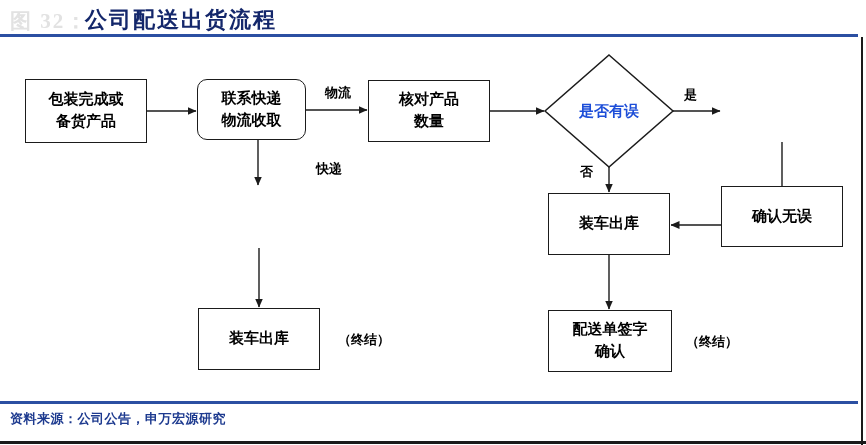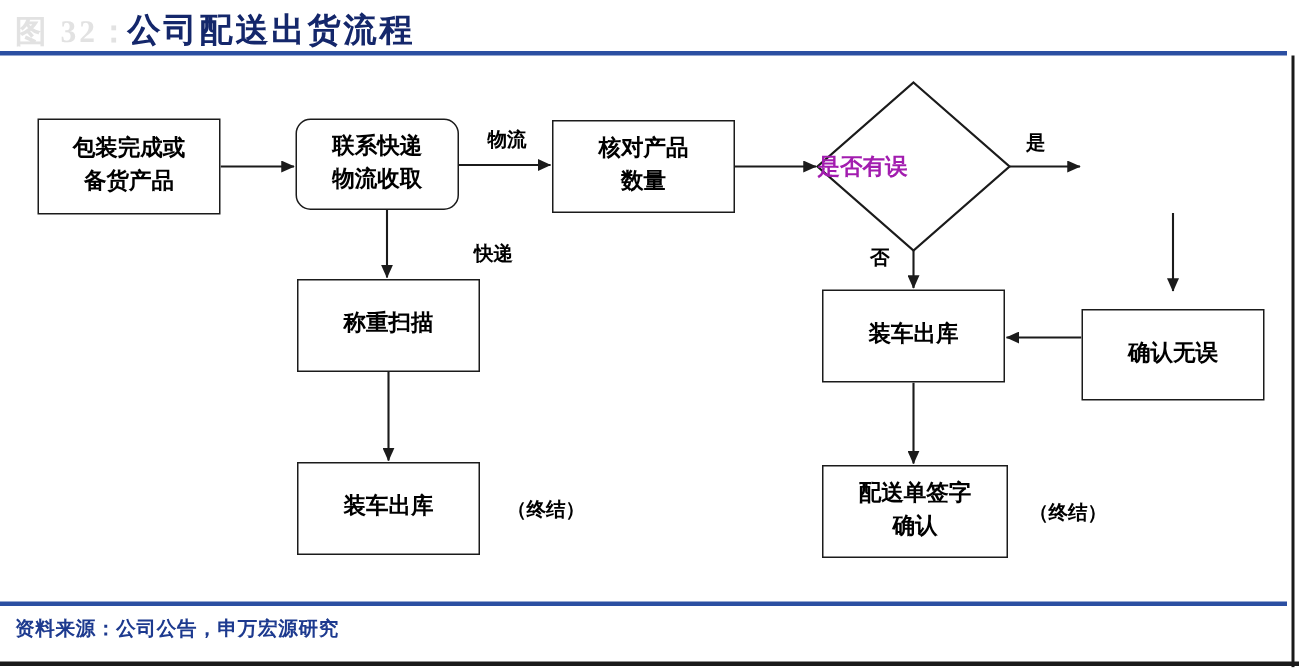--- a/index.html
+++ b/index.html
@@ -32,22 +32,22 @@
     position:absolute; box-sizing:border-box;
     border:1.5px solid #1b1b1b; background:#ffffff;
     display:flex; align-items:center; justify-content:center;
     text-align:center; font-size:15px; font-weight:bold; color:#000;
     line-height:1.45; white-space:pre-line;
   }
   .edge-label {
     position:absolute; font-size:13px; font-weight:bold; color:#000; white-space:nowrap;
   }
   .diamond-label {
-    position:absolute; left:545px; top:102px; width:128px; text-align:left;
-    font-size:15px; font-weight:bold; color:#a21caf;
+    position:absolute; left:545px; top:102px; width:128px; text-align:center;
+    font-size:15px; font-weight:bold; color:#1d4ed8;
   }
 </style>
 </head>
 <body>
 
 <div class="page">
 
   <span class="fig-label">图 32：</span>
   <span class="page-title">公司配送出货流程</span>
   <div class="rule-top"></div>
@@ -73,23 +73,22 @@
     </g>
   </svg>
 
   <div class="box" style="left:25px; top:79px; width:122px; height:64px;">包装完成或
 备货产品</div>
   <div class="box" style="left:197px; top:79px; width:109px; height:61px;border-radius:10px;">联系快递
 物流收取</div>
   <div class="box" style="left:368px; top:80px; width:122px; height:62px;">核对产品
 数量</div>
   <div class="diamond-label">是否有误</div>
-  <div class="box" style="left:198px; top:186px; width:122px; height:62px;">称重扫描</div>
   <div class="box" style="left:548px; top:193px; width:122px; height:62px;">装车出库</div>
-  <div class="box" style="left:721px; top:206px; width:122px; height:61px;">确认无误</div>
+  <div class="box" style="left:721px; top:186px; width:122px; height:61px;">确认无误</div>
   <div class="box" style="left:198px; top:308px; width:122px; height:62px;">装车出库</div>
   <div class="box" style="left:548px; top:310px; width:124px; height:62px;text-align:center;">配送单签字
 确认</div>
 
   <span class="edge-label" style="left:325px; top:84px;">物流</span>
   <span class="edge-label" style="left:272px; top:160px;margin-left:44px;">快递</span>
   <span class="edge-label" style="left:684px; top:86px;">是</span>
   <span class="edge-label" style="left:580px; top:163px;">否</span>
   <span class="edge-label" style="left:338px; top:331px;">（终结）</span>
   <span class="edge-label" style="left:686px; top:333px;">（终结）</span>

